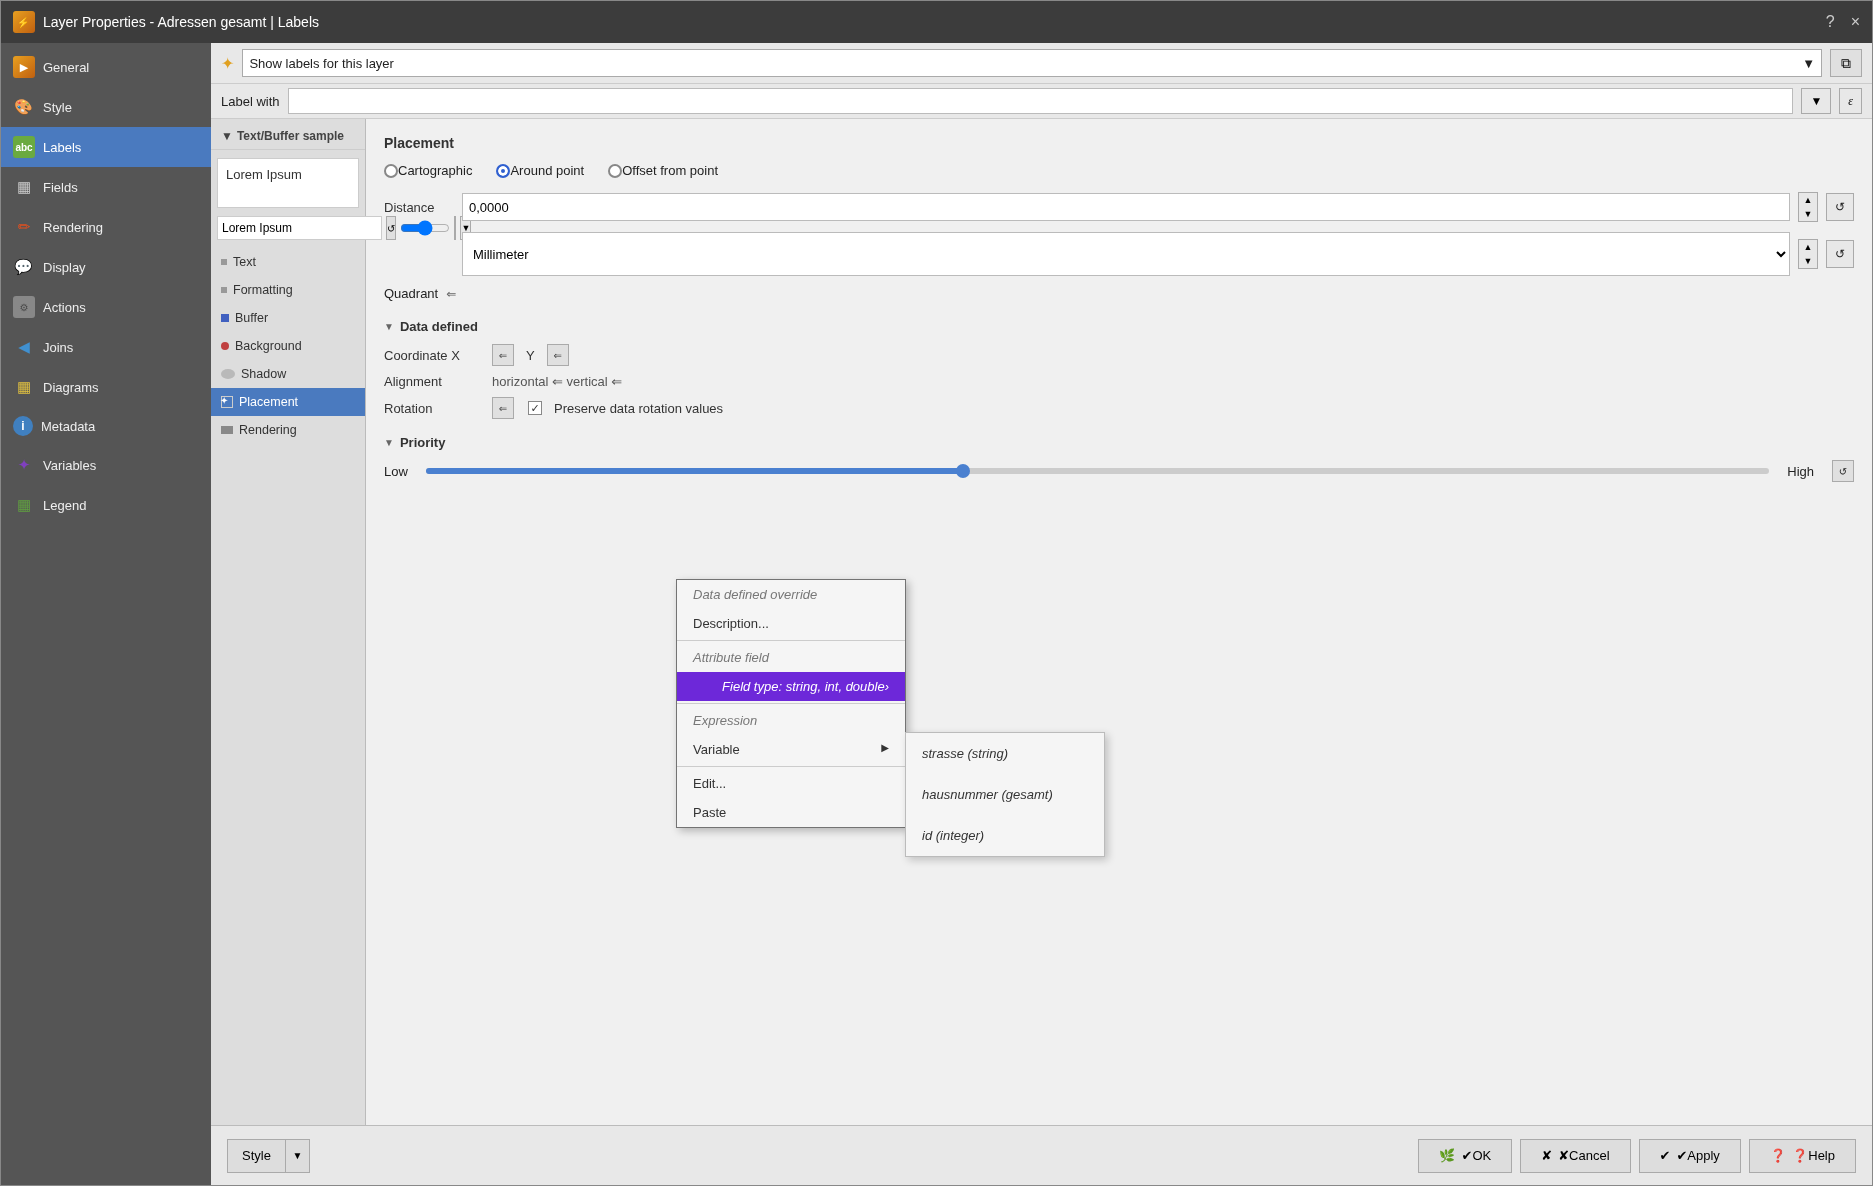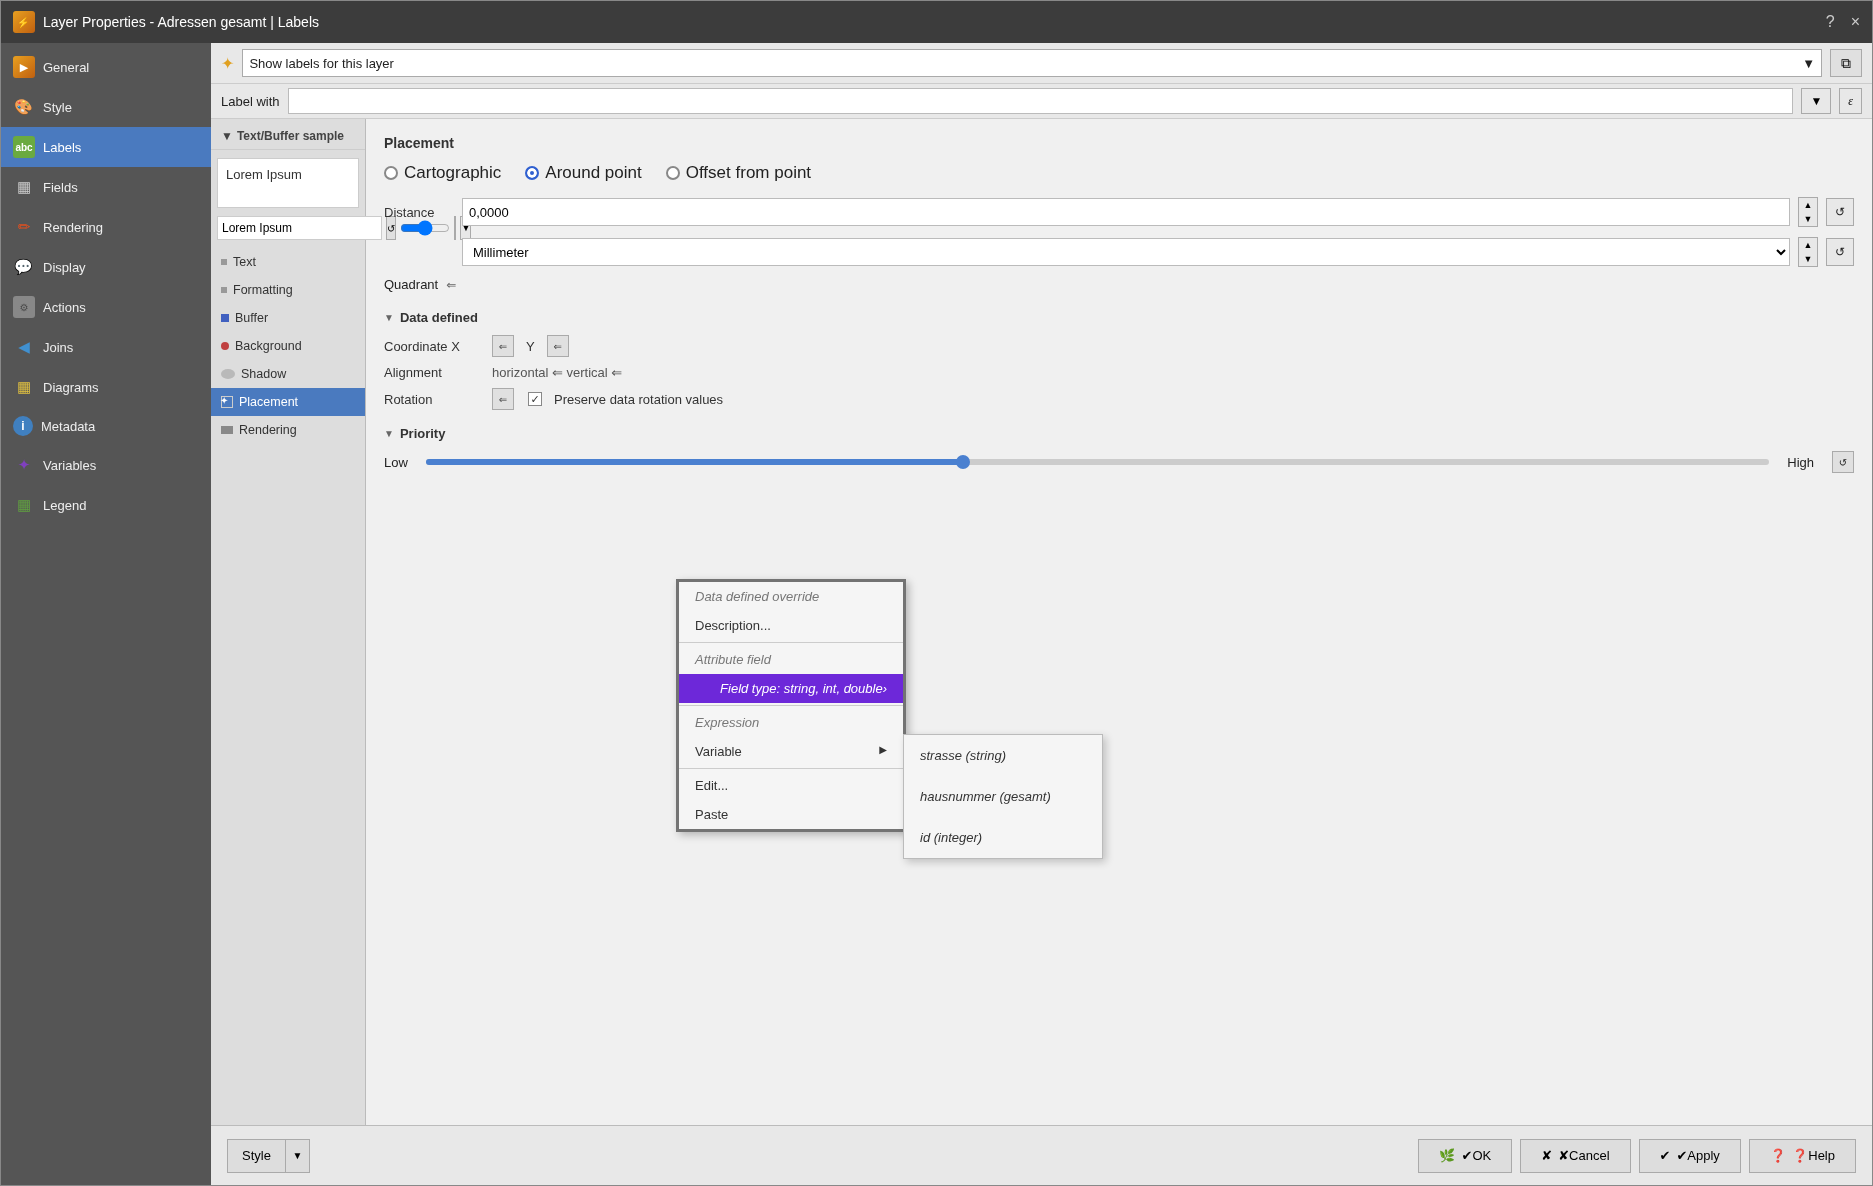--- a/index.html
+++ b/index.html
@@ -60,51 +60,51 @@
     .section-header { display: flex; align-items: center; gap: 6px; font-weight: bold; font-size: 13px; color: #333; margin-bottom: 10px; }
     .section-arrow { font-size: 10px; color: #666; }
 
     .sample-box-outer { border: 1px solid #bbb; background: #fff; margin-bottom: 10px; padding: 10px; font-size: 14px; color: #333; min-height: 55px; position: relative; }
     .sample-btn { height: 28px; padding: 0 8px; border: 1px solid #aaa; background: #e0e0e0; cursor: pointer; font-size: 12px; }
 
     
     .placement-section { margin-bottom: 16px; }
     .placement-title { font-weight: bold; font-size: 14px; color: #333; margin-bottom: 12px; }
     .radio-row { display: flex; align-items: center; gap: 24px; margin-bottom: 14px; }
-    .radio-option { display: flex; align-items: center; gap: 6px; cursor: pointer; font-size: 17px; }
+    .radio-option { display: flex; align-items: center; gap: 0; cursor: pointer; font-size: 13px; }
     .radio-circle { width: 14px; height: 14px; border-radius: 50%; border: 2px solid #888; background: #fff; flex-shrink: 0; }
     .radio-circle.selected { border-color: #3060d0; background: #3060d0; box-shadow: inset 0 0 0 3px #fff; }
 
     .field-row { display: flex; align-items: center; gap: 8px; margin-bottom: 10px; }
     .field-label { font-size: 13px; color: #333; white-space: nowrap; min-width: 70px; }
     .field-input { flex: 1; height: 28px; border: 1px solid #bbb; background: #fff; padding: 2px 6px; font-size: 13px; }
     .field-spinner-btns { display: flex; flex-direction: column; border: 1px solid #aaa; background: #e8e8e8; }
     .spin-btn { height: 14px; width: 18px; display: flex; align-items: center; justify-content: center; font-size: 9px; cursor: pointer; border: none; background: #e8e8e8; }
     .field-reset-btn { width: 28px; height: 28px; border: 1px solid #aaa; background: #e8e8e8; cursor: pointer; font-size: 12px; display: flex; align-items: center; justify-content: center; }
 
     .dropdown-row { display: flex; align-items: center; gap: 8px; margin-bottom: 10px; }
-    .dropdown-select { flex: 1; height: 28px; border: 1px solid #bbb; background: #fff; padding: 2px 6px; font-size: 13px; }
+    .dropdown-select { flex: 1; height: 44px; border: 1px solid #bbb; background: #fff; padding: 2px 6px; font-size: 13px; }
 
     .quadrant-row { display: flex; align-items: center; gap: 8px; margin-bottom: 18px; }
 
     
     .data-defined-section { margin-bottom: 16px; }
     .data-field-row { display: flex; align-items: center; gap: 8px; margin-bottom: 8px; font-size: 13px; color: #333; }
     .data-label { min-width: 100px; }
     .data-icon-btn { width: 22px; height: 22px; border: 1px solid #aaa; background: #e0e0e0; cursor: pointer; font-size: 10px; display: flex; align-items: center; justify-content: center; }
     .data-value { color: #555; }
     .cb { width: 14px; height: 14px; border: 1px solid #888; background: #fff; display: flex; align-items: center; justify-content: center; cursor: pointer; }
     .cb.checked::after { content: '✓'; font-size: 11px; color: #333; }
 
     
     .priority-section { }
     .priority-row { display: flex; align-items: center; gap: 10px; font-size: 13px; }
 
     
-    .context-menu { position: absolute; background: #f5f5f5; border: 3px solid #737373; box-shadow: 3px 3px 8px rgba(0,0,0,0.25); z-index: 100; min-width: 230px; font-size: 13px; }
+    .context-menu { position: absolute; background: #f5f5f5; border: 1px solid #737373; box-shadow: 3px 3px 8px rgba(0,0,0,0.25); z-index: 100; min-width: 230px; font-size: 13px; }
     .ctx-item { padding: 7px 16px; cursor: pointer; color: #333; white-space: nowrap; }
     .ctx-item.highlighted { background: #6d28d9; color: #fff; display: flex; align-items: center; justify-content: flex-end; font-style: italic; }
     .ctx-item.italic-item { font-style: italic; color: #777; }
     .ctx-separator { height: 1px; background: #ccc; margin: 2px 0; }
 
     
     .submenu { position: absolute; left: 100%; top: 60px; background: #f5f5f5; border: 1px solid #bbb; box-shadow: 3px 3px 8px rgba(0,0,0,0.2); min-width: 200px; z-index: 101; }
     .submenu-item { padding: 13px 16px; color: #333; cursor: pointer; }
 
     

